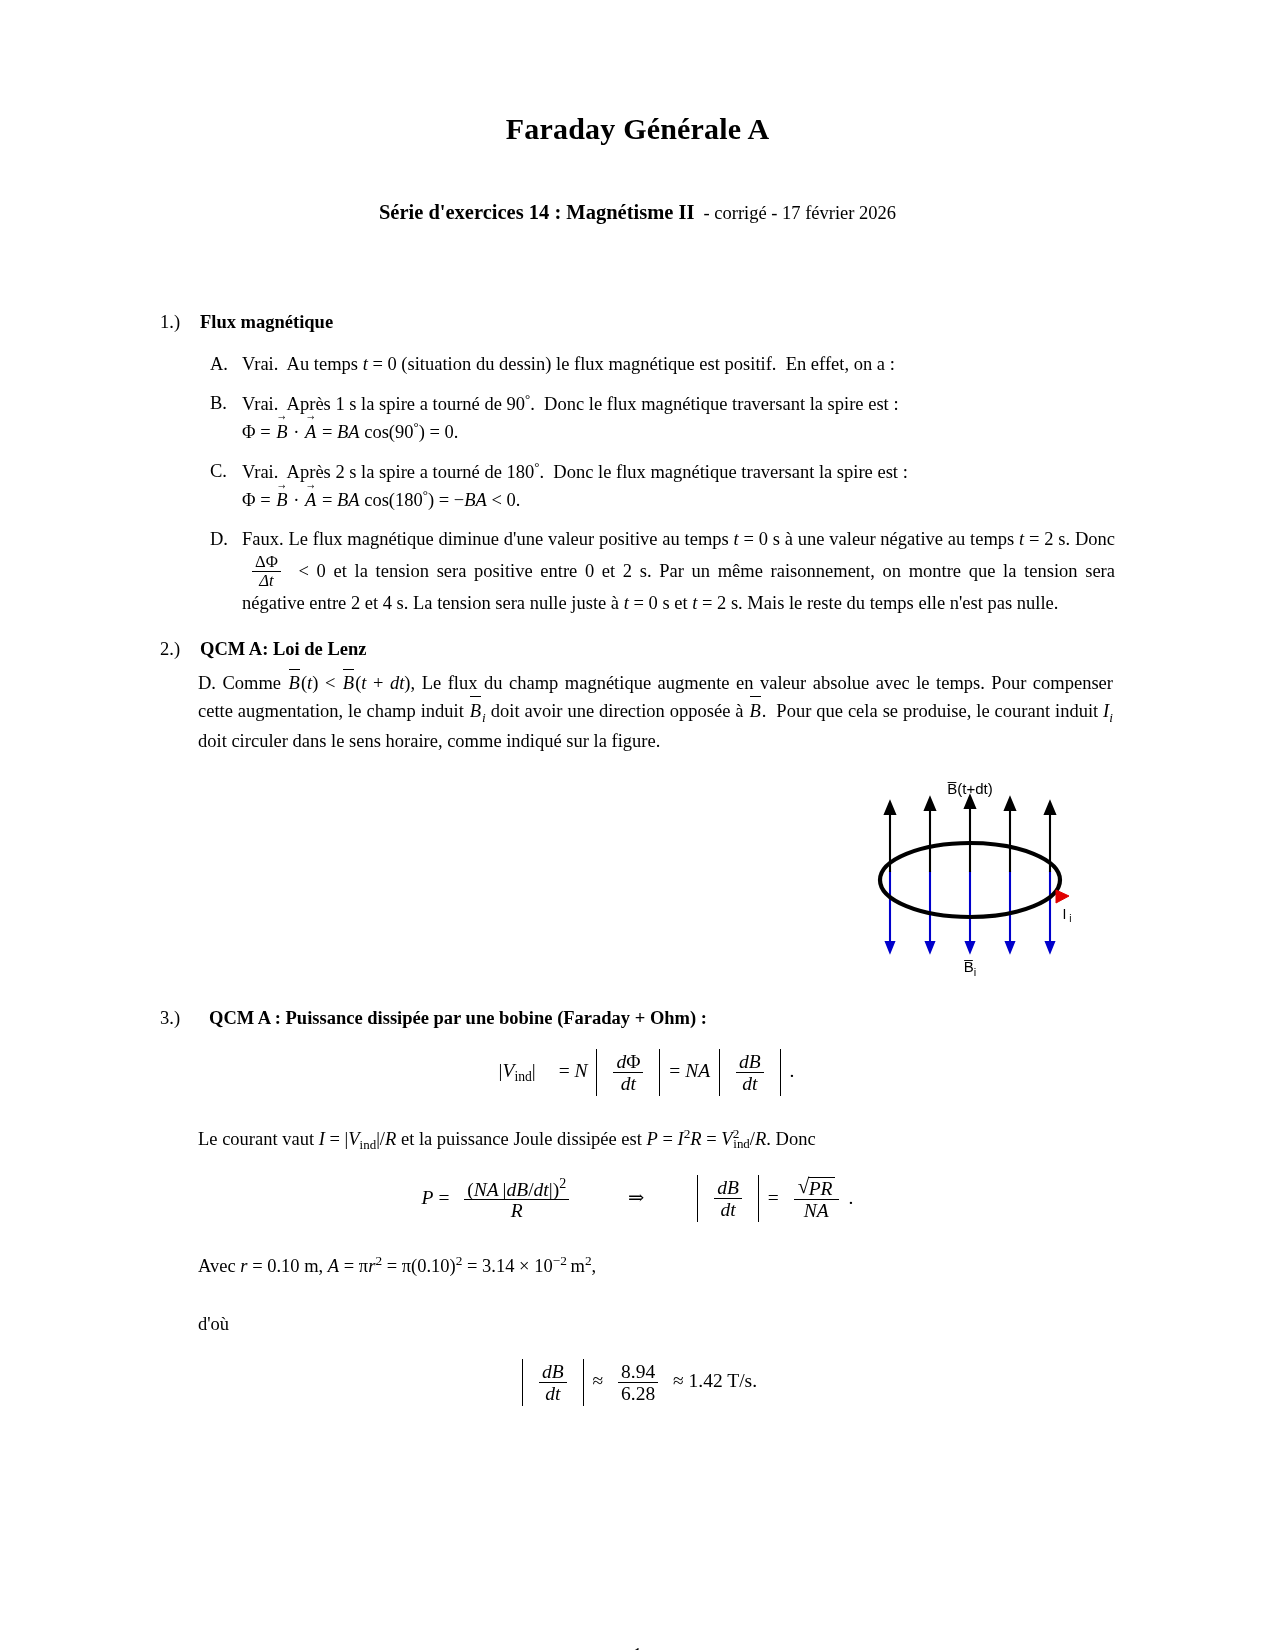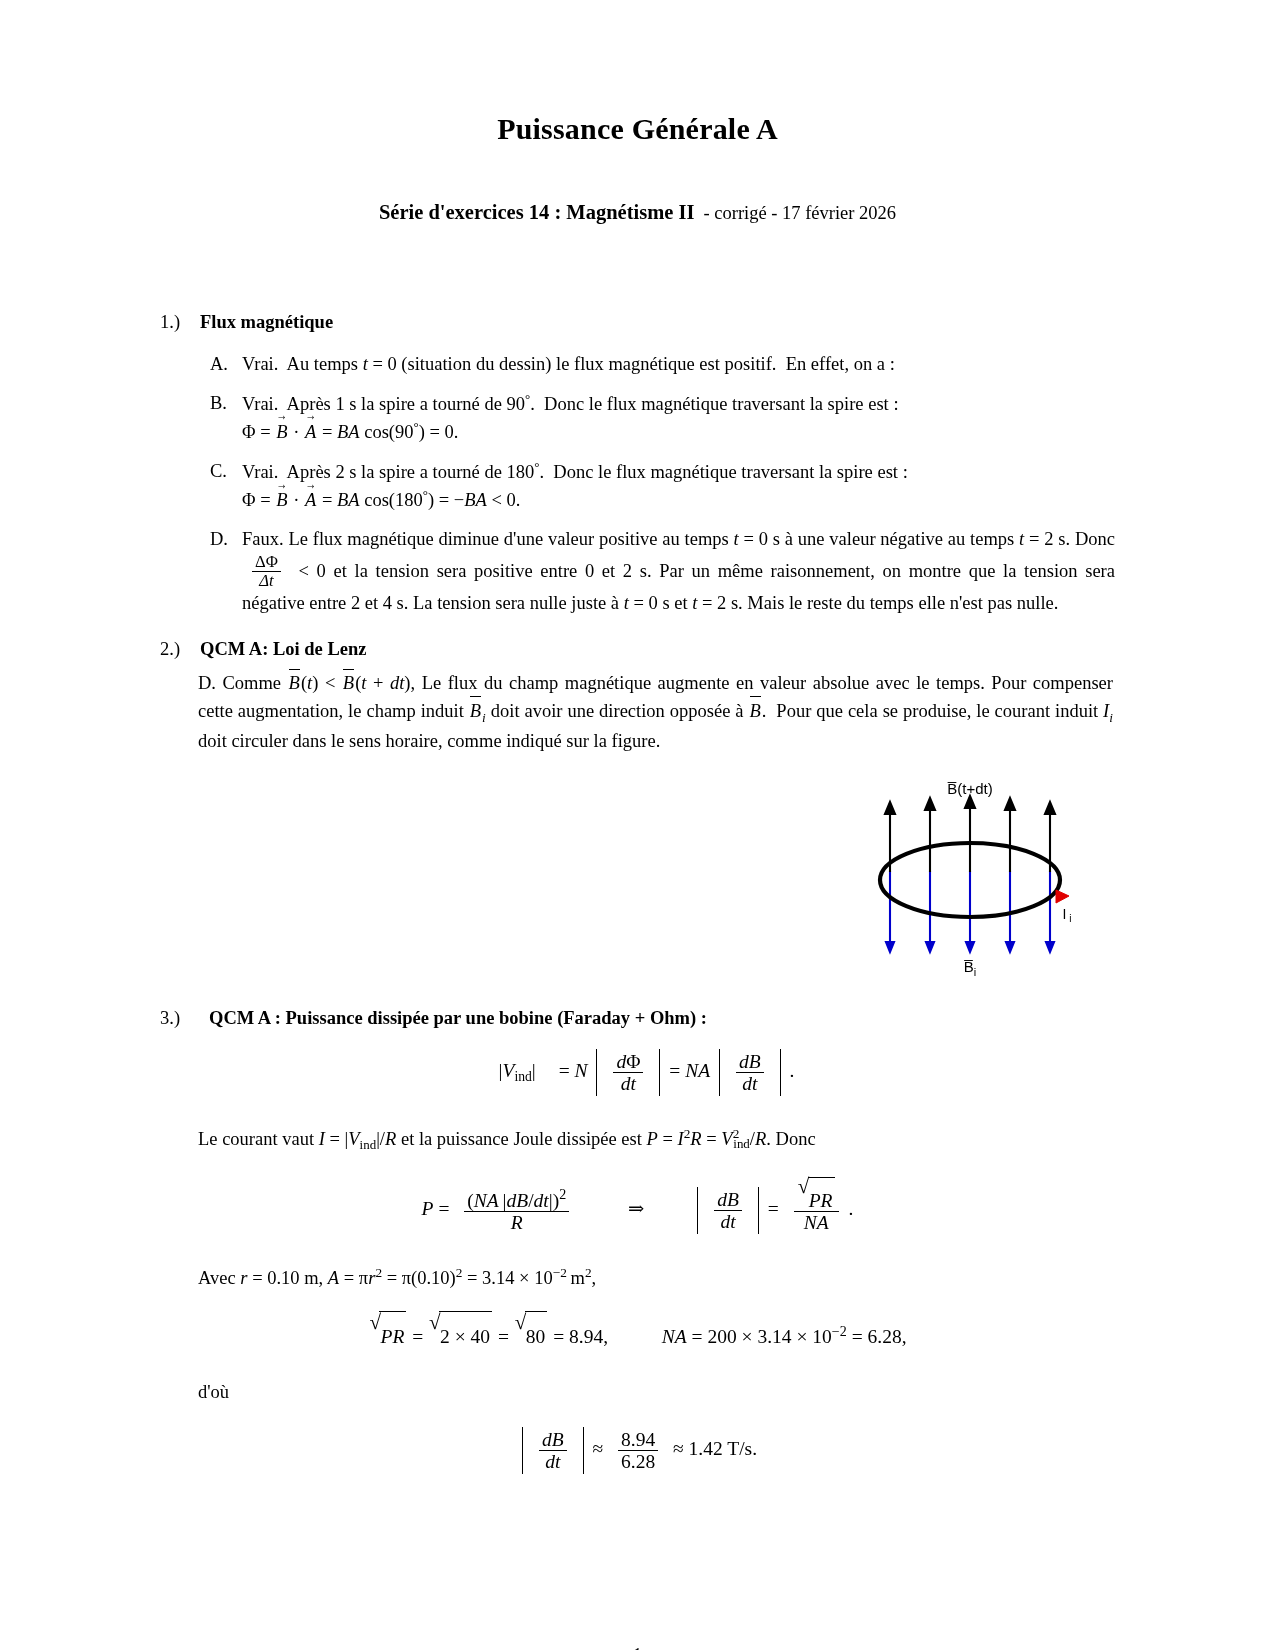--- a/index.html
+++ b/index.html
@@ -201,21 +201,21 @@
   .sqrt::before {
     content: "\221A";
     position: absolute;
     left: 0;
     top: -1px;
     font-size: 1.08em;
   }
   .sqrt > .rad {
     display: inline-block;
     border-top: 1.2px solid #000;
-    padding: 12px 2px 0 1px;
+    padding: 0 2px 0 1px;
     text-align: right;
   }
 
   
   .display-eq {
     text-align: center;
     font-size: 19.5px;
     margin: 17px 0 14px 0;
     line-height: 1.3;
   }
@@ -237,21 +237,21 @@
     right: 0;
     text-align: center;
     font-size: 18px;
   }
 </style>
 </head>
 <body>
 
 <div class="page">
 
-  <div class="doc-title">Puissance Générale A</div>
+  <div class="doc-title">Faraday Générale A</div>
 
   <div class="doc-subtitle">
     <span class="st-main">Série d'exercices 14 : Magnétisme II</span><span class="st-sub">- corrigé - 17 février 2026</span>
   </div>
 
   <div class="content">
 
     <div class="ex">
       <div class="ex-head">
         <span class="ex-num">1.)</span>
@@ -380,27 +380,20 @@
         <span class="frac big" style="vertical-align:-0.72em;">
           <span class="num"><span class="sqrt"><span class="rad"><span class="mi">PR</span></span></span></span>
           <span class="den"><span class="mi">NA</span></span>
         </span>.
       </div>
 
       <div class="para tight">
         Avec <span class="mi">r</span> = 0.10 m, <span class="mi">A</span> = π<span class="mi">r</span><sup>2</sup> = π(0.10)<sup>2</sup> = 3.14 × 10<sup>−2</sup> m<sup>2</sup>,
       </div>
 
-      <div class="display-eq">
-        <span class="sqrt"><span class="rad"><span class="mi">PR</span></span></span> =
-        <span class="sqrt"><span class="rad">2 × 40</span></span> =
-        <span class="sqrt"><span class="rad">80</span></span> = 8.94,
-        <span class="eq-gap"></span>
-        <span class="mi">NA</span> = 200 × 3.14 × 10<sup>−2</sup> = 6.28,
-      </div>
 
       <div class="para tight">d'où</div>
 
       <div class="display-eq tall">
         <span class="absbig"><span class="frac big"><span class="num"><span class="mi">dB</span></span><span class="den"><span class="mi">dt</span></span></span></span>
         ≈
         <span class="frac big" style="vertical-align:-0.66em;">
           <span class="num">8.94</span>
           <span class="den">6.28</span>
         </span>

